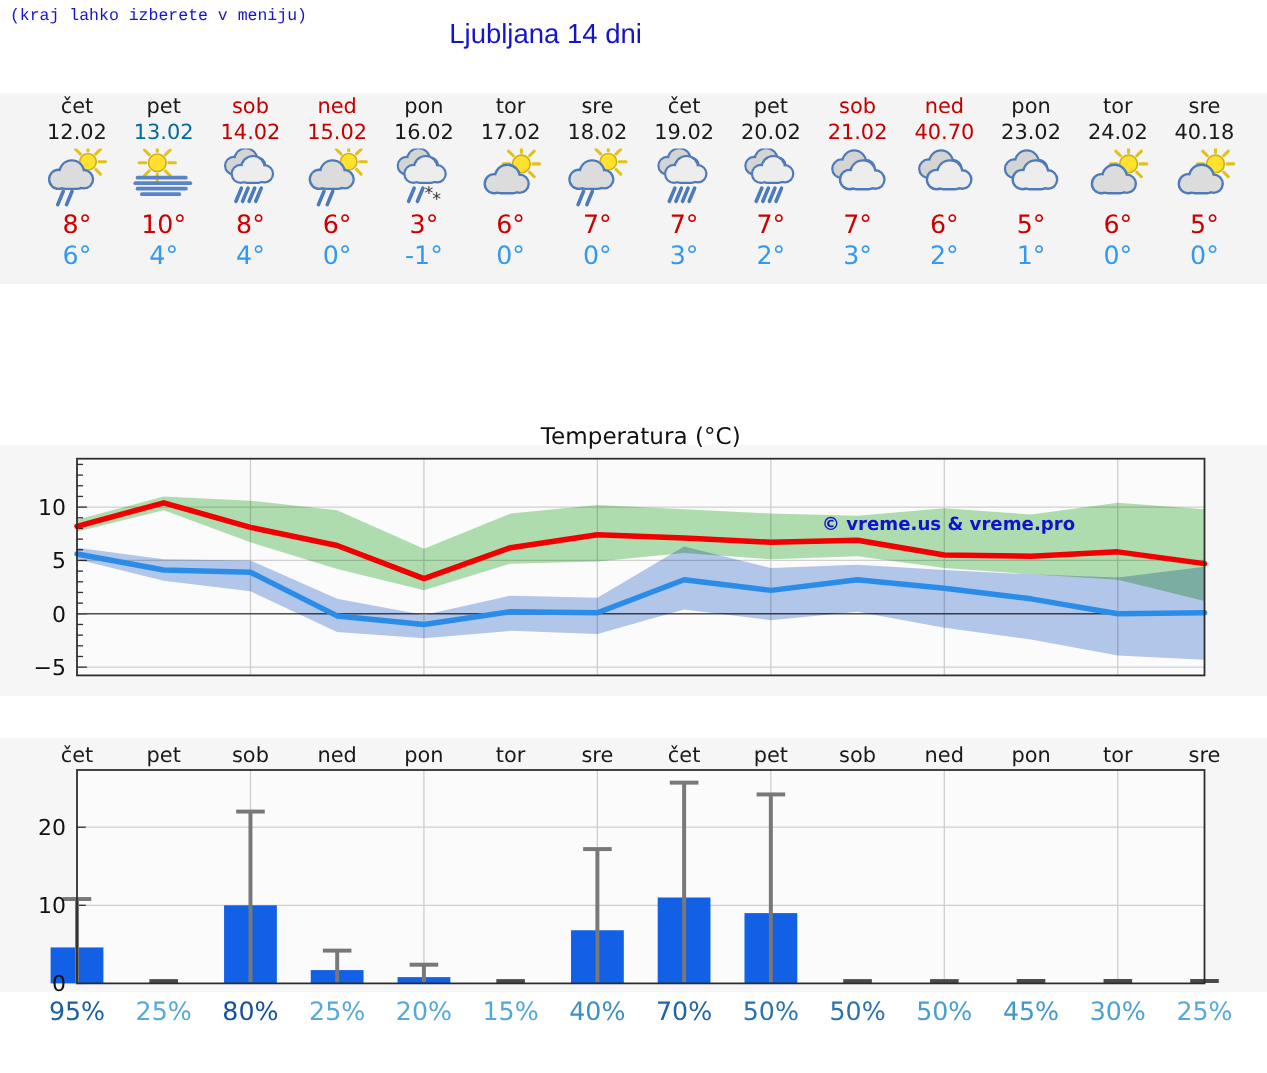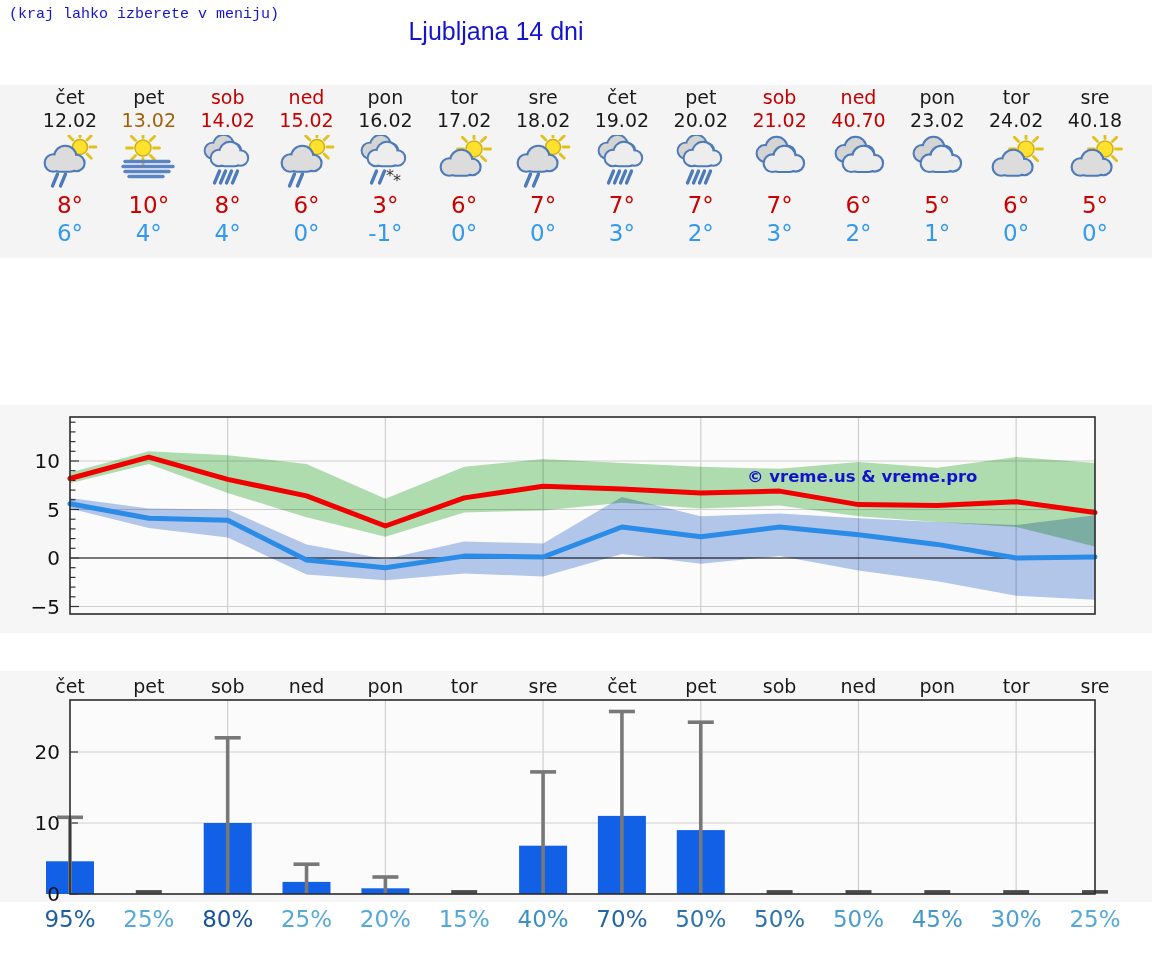--- a/index.html
+++ b/index.html
@@ -31,20 +31,21 @@
 <body>
 
 <div class="page">
   <div class="hint">(kraj lahko izberete v meniju)</div>
   <div class="title">Ljubljana 14 dni</div>
 
   <div class="daystrip-bg"></div>
   <div class="chartbg bg-temp"></div>
   <div class="chartbg bg-precip"></div>
 
+  <div class="chart-title t-temp">Temperatura (°C)</div>
 
   <div id="daystrip">
       <div class="cell" style="left:30.5px">
      <div class="dname" style="color:#1a1a1a">čet</div>
      <div class="ddate" style="color:#1a1a1a">12.02</div>
      <svg class="dicon" width="64" height="54" viewBox="0 0 64 54">
           <line x1="52" y1="12" x2="58" y2="12" stroke="#e3c117" stroke-width="2.8" stroke-linecap="round"></line>
           <line x1="49.071067811865476" y1="19.071067811865476" x2="53.31370849898476" y2="23.31370849898476" stroke="#e3c117" stroke-width="2.8" stroke-linecap="round"></line>
           <line x1="42" y1="22" x2="42" y2="28" stroke="#e3c117" stroke-width="2.8" stroke-linecap="round"></line>
           <line x1="34.928932188134524" y1="19.071067811865476" x2="30.68629150101524" y2="23.31370849898476" stroke="#e3c117" stroke-width="2.8" stroke-linecap="round"></line>
@@ -66,21 +67,21 @@
             <rect x="11" y="15" width="27" height="14" rx="7"></rect>
           </g>
           <line x1="19.5" y1="39" x2="14.5" y2="51" stroke="#4d7ab8" stroke-width="3.3" stroke-linecap="round"></line>
           <line x1="27.5" y1="39" x2="22.5" y2="51" stroke="#4d7ab8" stroke-width="3.3" stroke-linecap="round"></line>
         </svg>
      <div class="tmax">8°</div>
      <div class="tmin">6°</div>
    </div>
       <div class="cell" style="left:109.3px">
      <div class="dname" style="color:#1a1a1a">pet</div>
-     <div class="ddate" style="color:#a16207">13.02</div>
+     <div class="ddate" style="color:#0369a1">13.02</div>
      <svg class="dicon" width="64" height="54" viewBox="0 0 64 54">
           <line x1="36.5" y1="13" x2="42.5" y2="13" stroke="#e3c117" stroke-width="2.8" stroke-linecap="round"></line>
           <line x1="33.42462120245875" y1="20.42462120245875" x2="37.667261889578036" y2="24.667261889578032" stroke="#e3c117" stroke-width="2.8" stroke-linecap="round"></line>
           <line x1="26" y1="23.5" x2="26" y2="29.5" stroke="#e3c117" stroke-width="2.8" stroke-linecap="round"></line>
           <line x1="18.57537879754125" y1="20.42462120245875" x2="14.332738110421968" y2="24.667261889578036" stroke="#e3c117" stroke-width="2.8" stroke-linecap="round"></line>
           <line x1="15.5" y1="13.000000000000002" x2="9.5" y2="13.000000000000002" stroke="#e3c117" stroke-width="2.8" stroke-linecap="round"></line>
           <line x1="18.575378797541248" y1="5.575378797541251" x2="14.332738110421964" y2="1.3327381104219675" stroke="#e3c117" stroke-width="2.8" stroke-linecap="round"></line>
           <line x1="25.999999999999996" y1="2.5" x2="25.999999999999996" y2="-3.5" stroke="#e3c117" stroke-width="2.8" stroke-linecap="round"></line>
           <line x1="33.424621202458745" y1="5.57537879754125" x2="37.66726188957803" y2="1.332738110421964" stroke="#e3c117" stroke-width="2.8" stroke-linecap="round"></line>
           <circle cx="26" cy="13" r="8" fill="#ffe12e" stroke="#cfb117" stroke-width="1.5"></circle>

